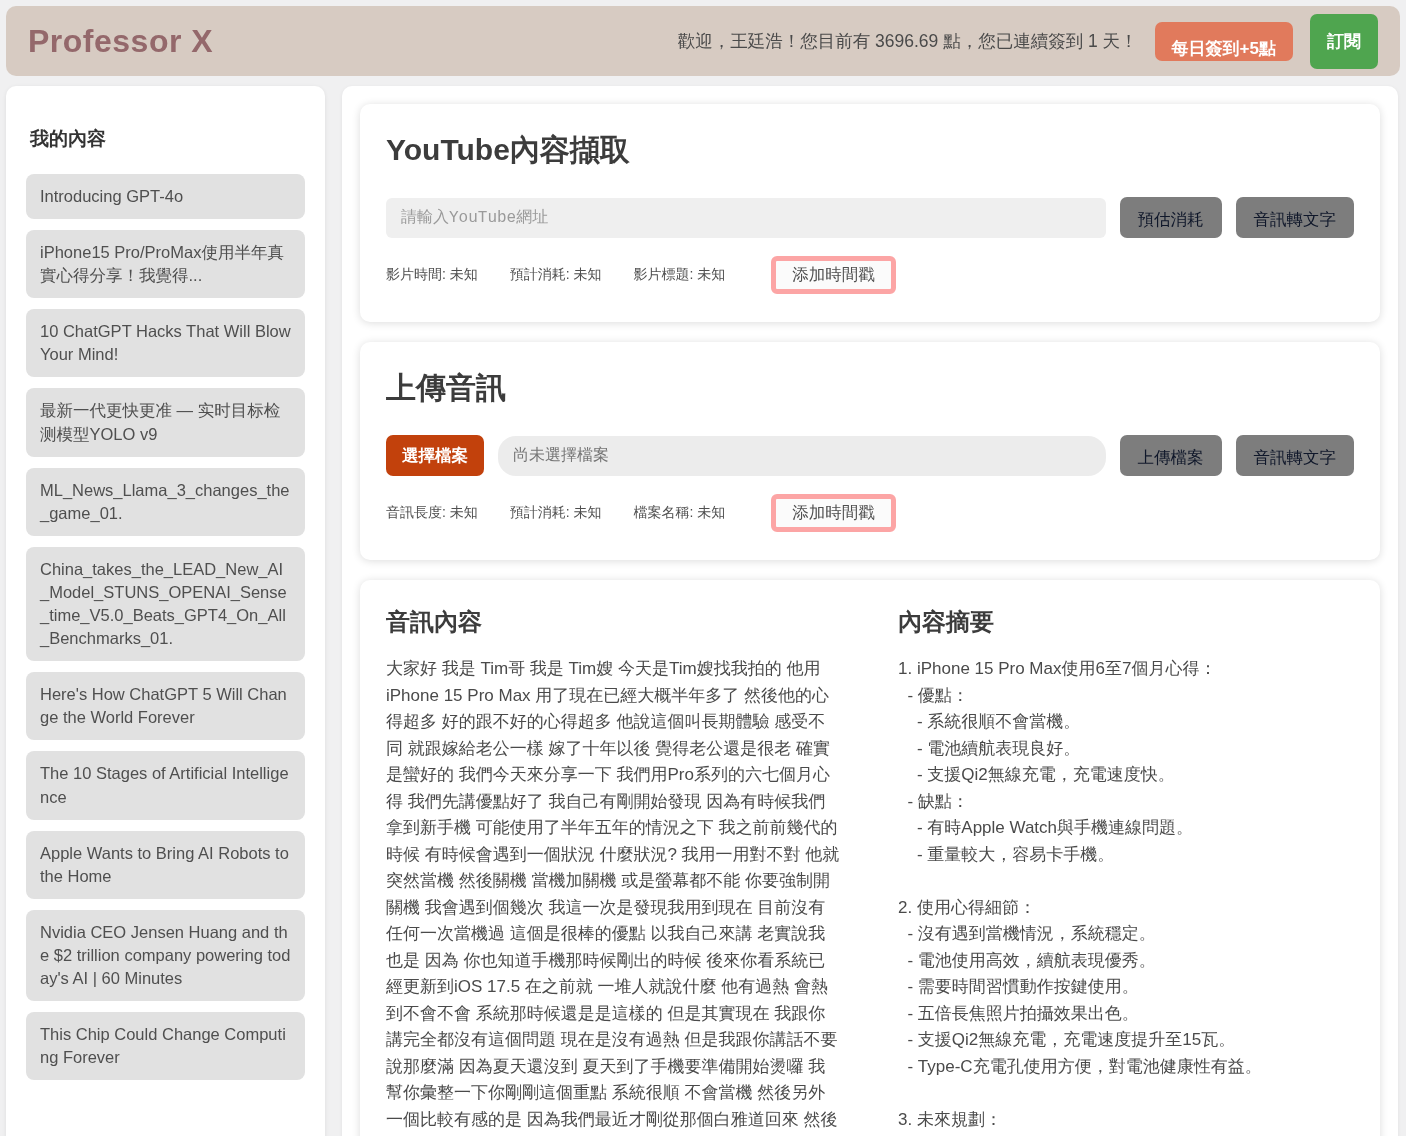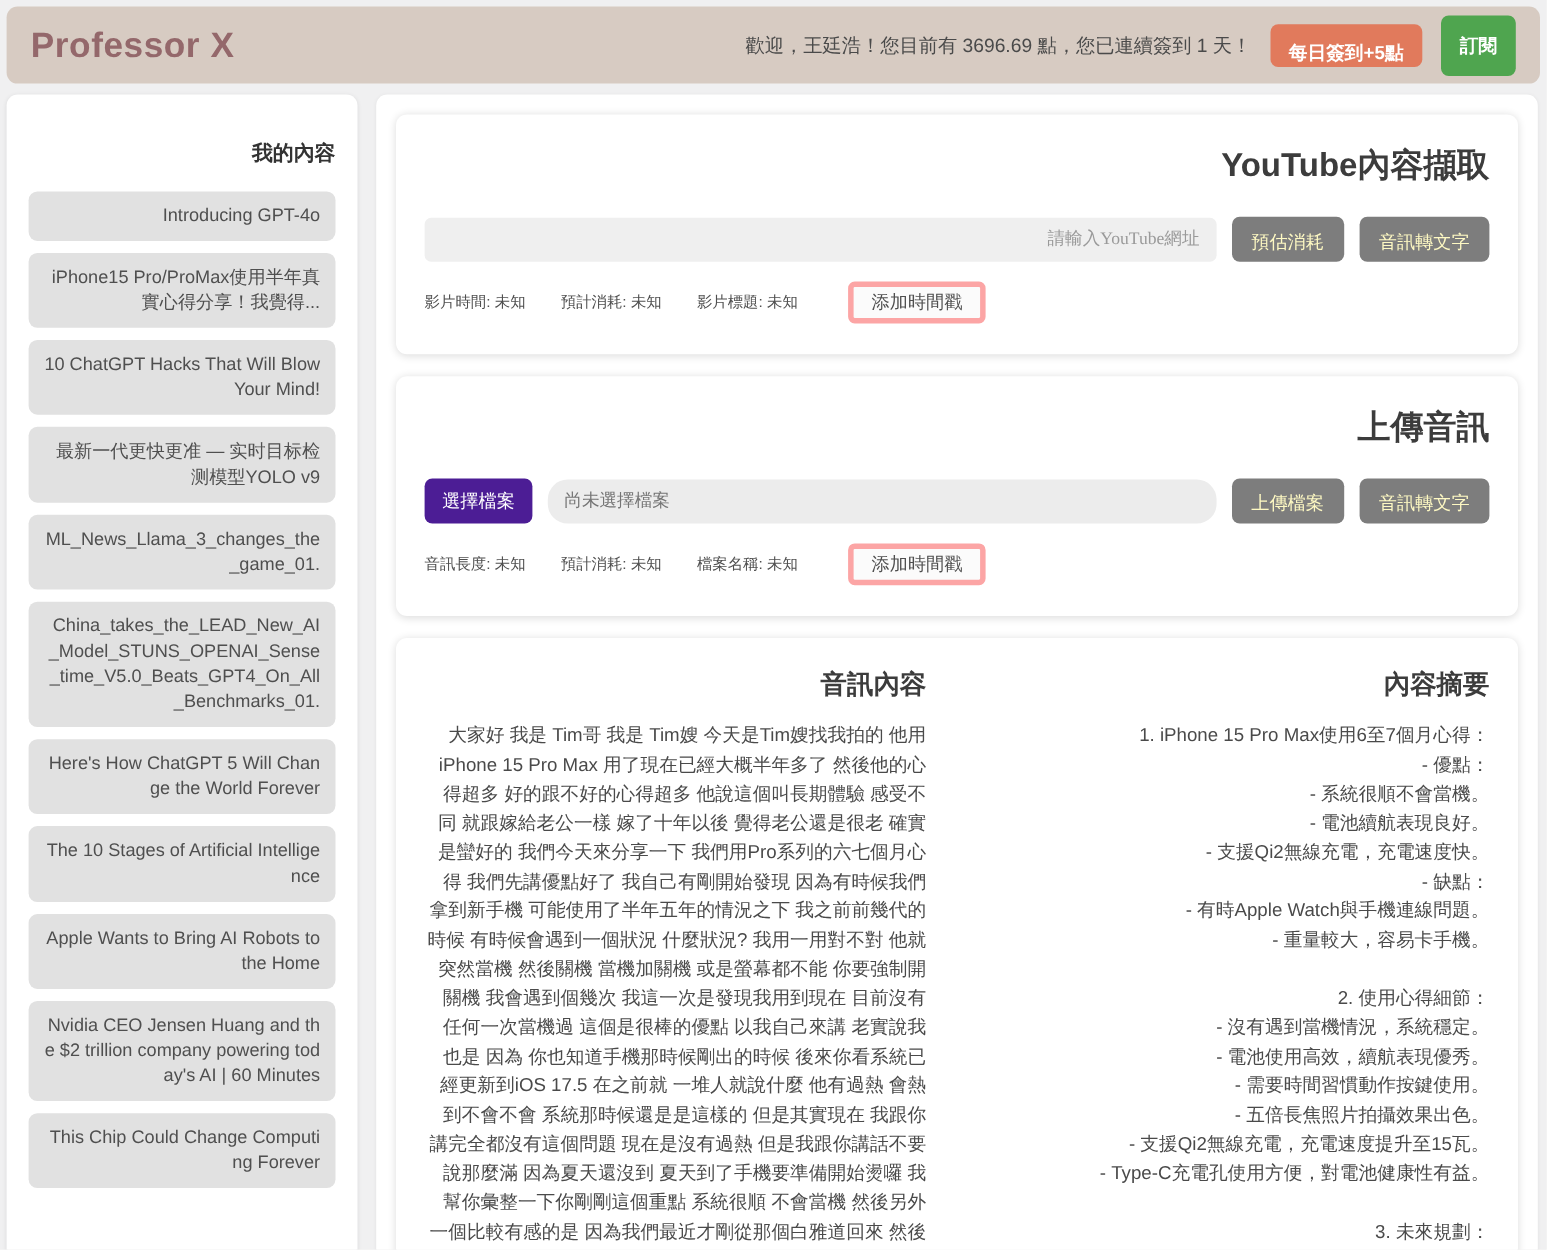--- a/index.html
+++ b/index.html
@@ -1,15 +1,15 @@
 <!DOCTYPE html>
 <html lang="zh-Hant"><head>
 <meta charset="utf-8">
 <style>
-  * { margin: 0; padding: 0; box-sizing: border-box; text-align: right; }
+  * { margin: 0; padding: 0; box-sizing: border-box; }
   html, body {
     width: 1406px; height: 1136px; overflow: hidden;
     background: #f0f0f1;
     font-family: "Liberation Sans", "DejaVu Sans", sans-serif;
     color: #4a4a4a;
   }
   
   .app-header {
     margin: 6px 6px 0 6px; height: 70px;
     background: #d7cbc2; border-radius: 10px;
@@ -48,29 +48,29 @@
   }
   .card {
     background: #fff; border-radius: 10px;
     box-shadow: 0 1px 8px rgba(0,0,0,.14);
     padding: 26px 26px 28px 26px; margin-bottom: 20px;
   }
   .card-title { font-size: 30px; font-weight: 700; color: #3c3c3c; }
   .input-row { display: flex; align-items: center; gap: 14px; margin-top: 26px; }
   .text-input {
     flex: 1; height: 40px; background: #efefef; border: none; border-radius: 6px;
-    padding: 0 15px; font-size: 16px; color: #444; font-family: Liberation Serif, serif;
+    padding: 0 15px; font-size: 16px; color: #444; font-family: Liberation Mono, monospace;
   }
   .text-input::placeholder { color: #9a9a9a; }
   .btn-gray {
-    background: #7d7d7d; color: #fef9c3; font-size: 16.5px;
+    background: #7d7d7d; color: #0f172a; font-size: 16.5px;
     height: 41px; padding: 12px 18px; flex: none;
   }
   .btn-green {
-    background: #4c1d95; color: #fff; font-size: 16.5px; font-weight: 400;
+    background: #c2410c; color: #fff; font-size: 16.5px; font-weight: 700;
     height: 41px; padding: 0 16px; flex: none;
   }
   .file-display {
     flex: 1; height: 40px; background: #ececec; border-radius: 18px;
     display: flex; align-items: center; padding: 0 15px;
     font-size: 16px; color: #757575;
   }
   .meta-row { display: flex; align-items: center; margin-top: 18px; }
   .meta-item { font-size: 14px; color: #4f4f4f; margin-right: 32px; }
   .btn-timestamp {

